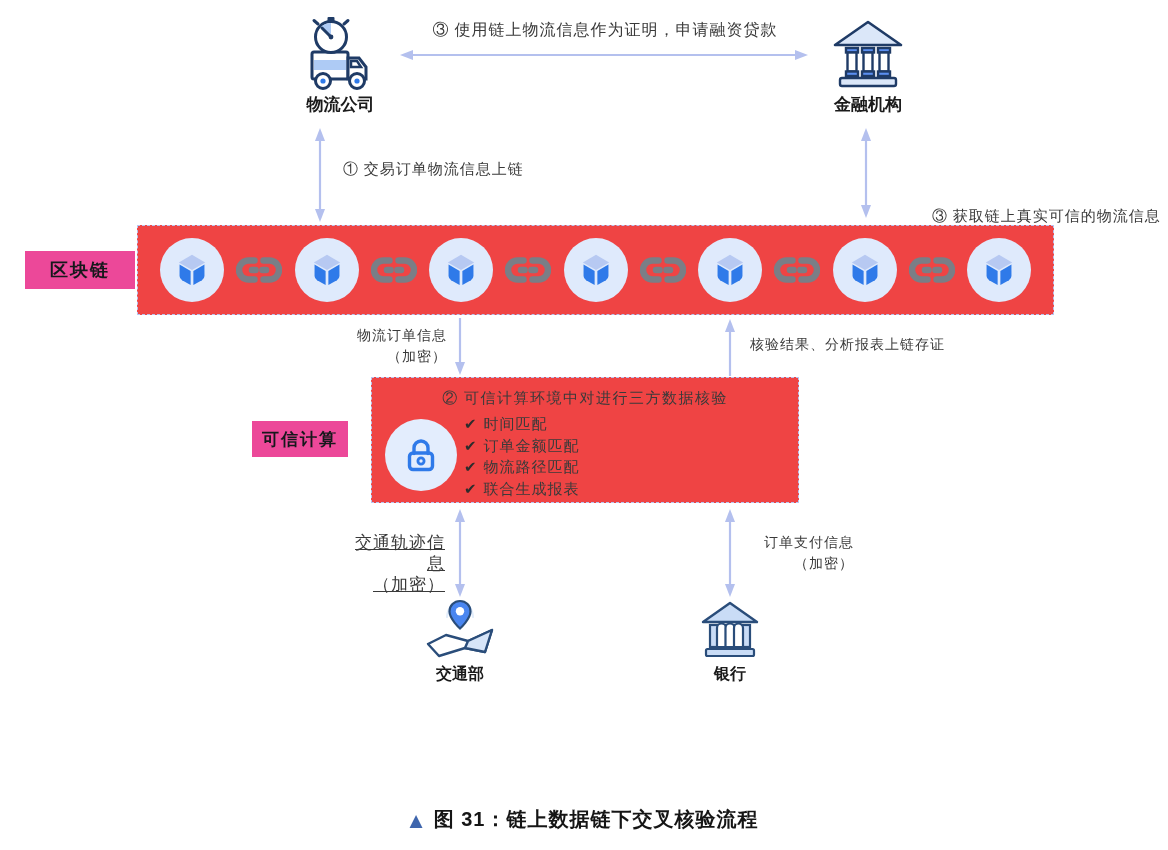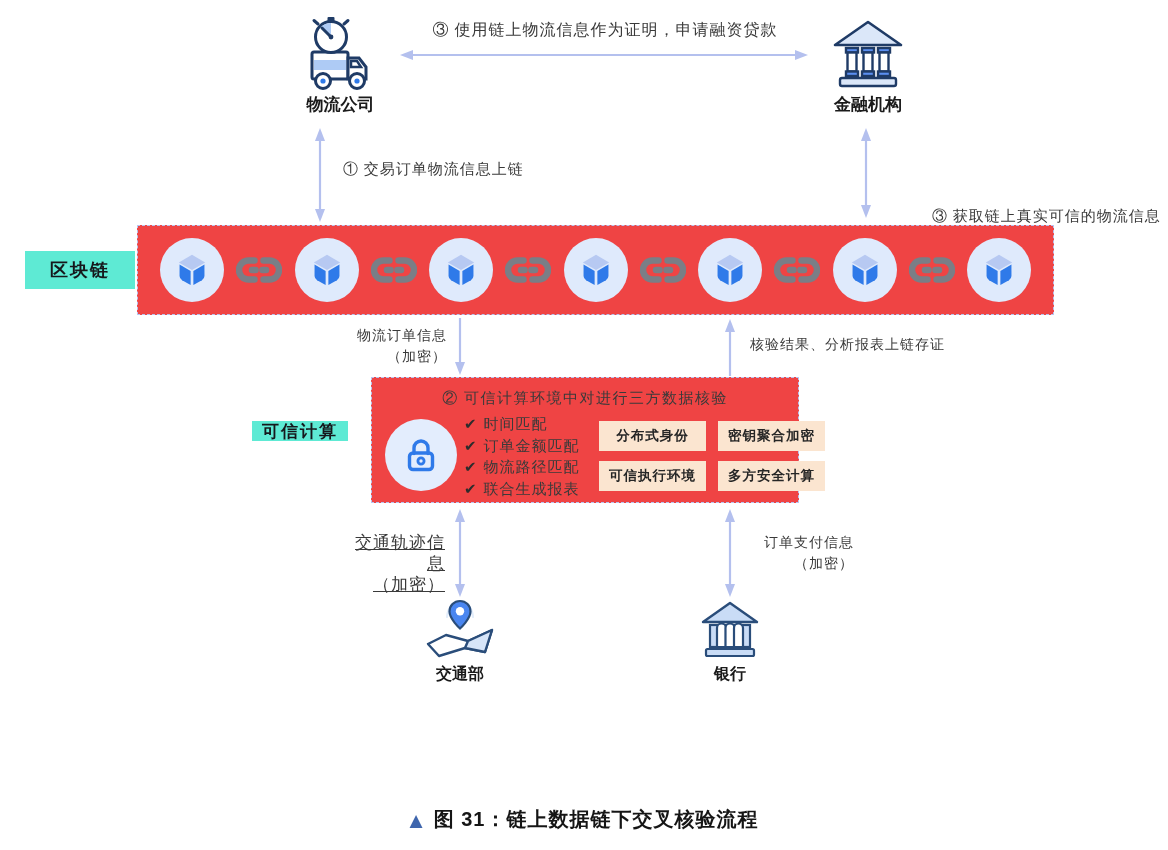--- a/index.html
+++ b/index.html
@@ -9,21 +9,21 @@
   .abs { position:absolute; }
 
   
   .entity-label { font-weight:bold; font-size:17px; color:#1a1a1a; text-align:center; }
 
   
   .anno { font-family:"Liberation Serif", serif; font-size:15px; color:#3a3a3a; letter-spacing:1px; }
   .anno-center { text-align:center; }
 
   
-  .band-label { background:#5eead4; color:#16181c; font-weight:bold; font-size:18px;
+  .band-label { background:#ec4899; color:#16181c; font-weight:bold; font-size:18px;
                 display:flex; align-items:center; justify-content:center; letter-spacing:2px; }
 
   
   .dashed-box { border:1px dashed #b9c5ef; background:#ef4444; }
 
   
   .chain-row { display:flex; align-items:center; justify-content:space-between;
                height:100%; padding:0 22px; }
   .block-node { width:64px; height:64px; border-radius:50%; background:#dfeafc;
                 display:flex; align-items:center; justify-content:center; flex:0 0 auto; }
@@ -250,46 +250,40 @@
   </div>
 
   <div class="abs" style="left:723px; top:318px;">
     <svg width="14" height="58" viewBox="0 0 14 58">
       <line x1="7" y1="12" x2="7" y2="58" stroke="#b4c0ee" stroke-width="2.2"></line>
       <polygon points="7,1 2,14 12,14" fill="#b4c0ee"></polygon>
     </svg>
   </div>
   <div class="abs anno" style="left:750px; top:336px; font-size:14px;">核验结果、分析报表上链存证</div>
 
-  <div class="abs band-label" style="left:252px; top:421px; width:96px; height:20px; font-size:17px;">可信计算</div>
+  <div class="abs band-label" style="left:252px; top:421px; width:96px; height:36px; font-size:17px;">可信计算</div>
 
   <div class="abs dashed-box" style="left:371px; top:377px; width:428px; height:126px;">
     <div class="abs tc-title" style="left:0; right:0; top:11px;">② 可信计算环境中对进行三方数据核验</div>
 
     <div class="abs lock-circle" style="left:13px; top:41px;">
       <svg width="40" height="40" viewBox="0 0 40 40">
         <path d="M13 18.5 v-5.5 a7 7 0 0 1 14 0 v5.5" fill="none" stroke="#2f7ae9" stroke-width="3.4" stroke-linecap="round"></path>
         <rect x="8.5" y="18" width="23" height="16.5" rx="3.5" fill="none" stroke="#2f7ae9" stroke-width="3.4"></rect>
         <circle cx="20" cy="26" r="3.1" fill="none" stroke="#2f7ae9" stroke-width="2.8"></circle>
       </svg>
     </div>
 
     <div class="abs check-list" style="left:92px; top:27px;margin-top:9px;">
       <div class="check-item"><span class="check-glyph">✔</span><span>时间匹配</span></div>
       <div class="check-item"><span class="check-glyph">✔</span><span>订单金额匹配</span></div>
       <div class="check-item"><span class="check-glyph">✔</span><span>物流路径匹配</span></div>
       <div class="check-item"><span class="check-glyph">✔</span><span>联合生成报表</span></div>
     </div>
 
-    <div class="abs tag-grid" style="left:227px; top:43px;">
-      <div class="tag">分布式身份</div>
-      <div class="tag">密钥聚合加密</div>
-      <div class="tag">可信执行环境</div>
-      <div class="tag">多方安全计算</div>
-    </div>
   </div>
 
   <div class="abs" style="left:452px; top:508px;">
     <svg width="16" height="90" viewBox="0 0 16 90">
       <line x1="8" y1="12" x2="8" y2="78" stroke="#b4c0ee" stroke-width="2.2"></line>
       <polygon points="8,1 3,14 13,14" fill="#b4c0ee"></polygon>
       <polygon points="8,89 3,76 13,76" fill="#b4c0ee"></polygon>
     </svg>
   </div>
   <div class="abs anno two-line" style="left:343px; top:532px; width:102px; font-size:17px;text-decoration:underline;">

